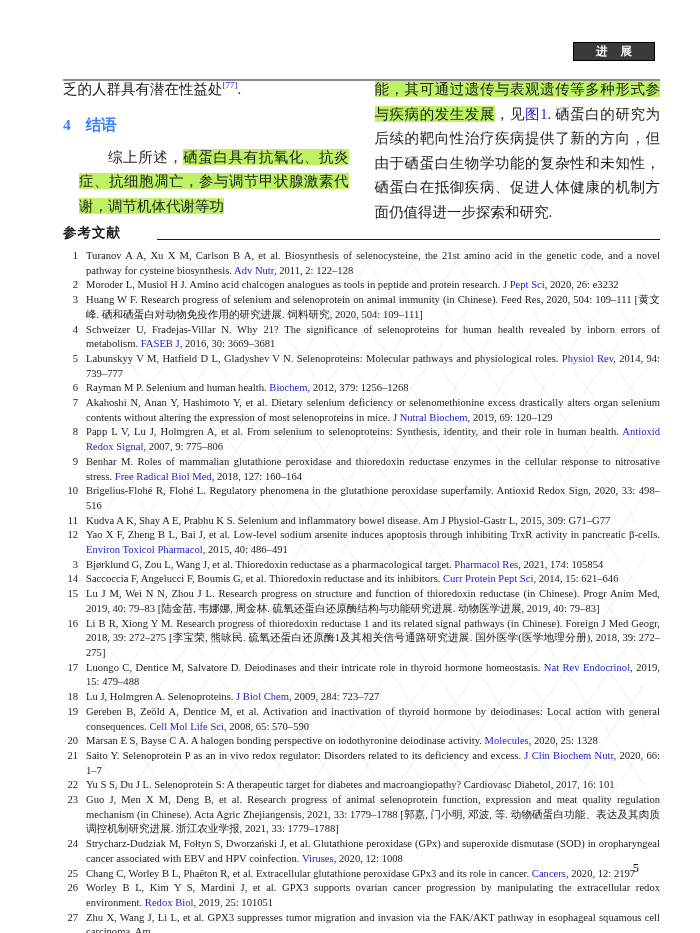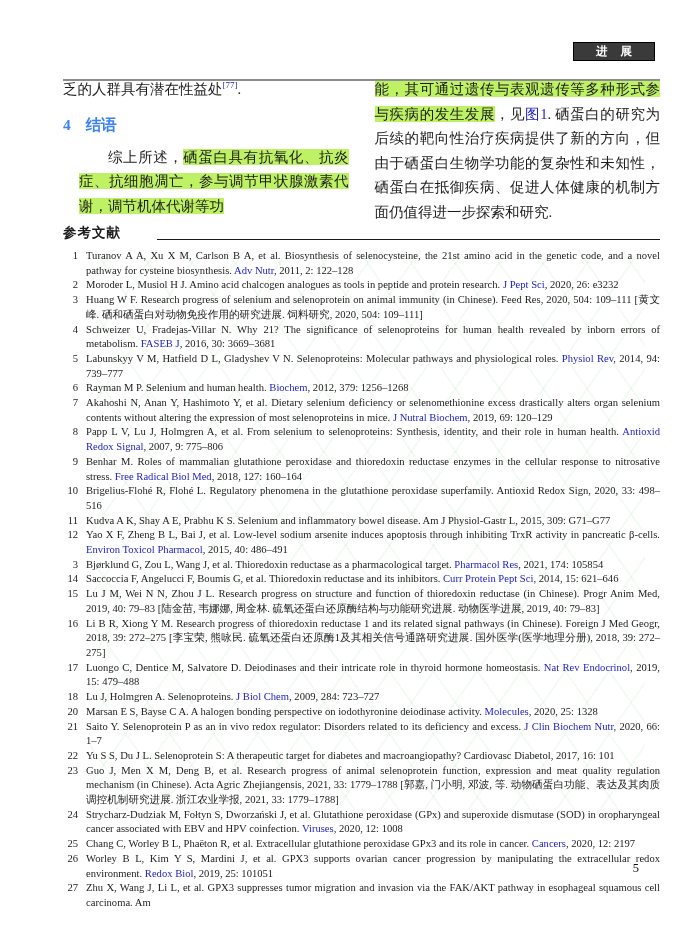--- a/index.html
+++ b/index.html
@@ -133,20 +133,24 @@
       </li>
       <li class="ref-row">
         <span class="ref-num">17</span>
         <div class="ref-body"><span>Luongo C, Dentice M, Salvatore D. Deiodinases and their intricate role in thyroid hormone homeostasis. </span><span class="link">Nat Rev Endocrinol</span><span>, 2019, 15: 479–488</span></div>
       </li>
       <li class="ref-row">
         <span class="ref-num">18</span>
         <div class="ref-body"><span>Lu J, Holmgren A. Selenoproteins. </span><span class="link">J Biol Chem</span><span>, 2009, 284: 723–727</span></div>
       </li>
       <li class="ref-row">
+        <span class="ref-num">19</span>
+        <div class="ref-body"><span>Gereben B, Zeöld A, Dentice M, et al. Activation and inactivation of thyroid hormone by deiodinases: Local action with general consequences. </span><span class="link">Cell Mol Life Sci</span><span>, 2008, 65: 570–590</span></div>
+      </li>
+      <li class="ref-row">
         <span class="ref-num">20</span>
         <div class="ref-body"><span>Marsan E S, Bayse C A. A halogen bonding perspective on iodothyronine deiodinase activity. </span><span class="link">Molecules</span><span>, 2020, 25: 1328</span></div>
       </li>
       <li class="ref-row">
         <span class="ref-num">21</span>
         <div class="ref-body"><span>Saito Y. Selenoprotein P as an </span><span class="it">in vivo</span><span> redox regulator: Disorders related to its deficiency and excess. </span><span class="link">J Clin Biochem Nutr</span><span>, 2020, 66: 1–7</span></div>
       </li>
       <li class="ref-row">
         <span class="ref-num">22</span>
         <div class="ref-body"><span>Yu S S, Du J L. Selenoprotein S: A therapeutic target for diabetes and macroangiopathy? Cardiovasc Diabetol, 2017, 16: 101</span></div>

